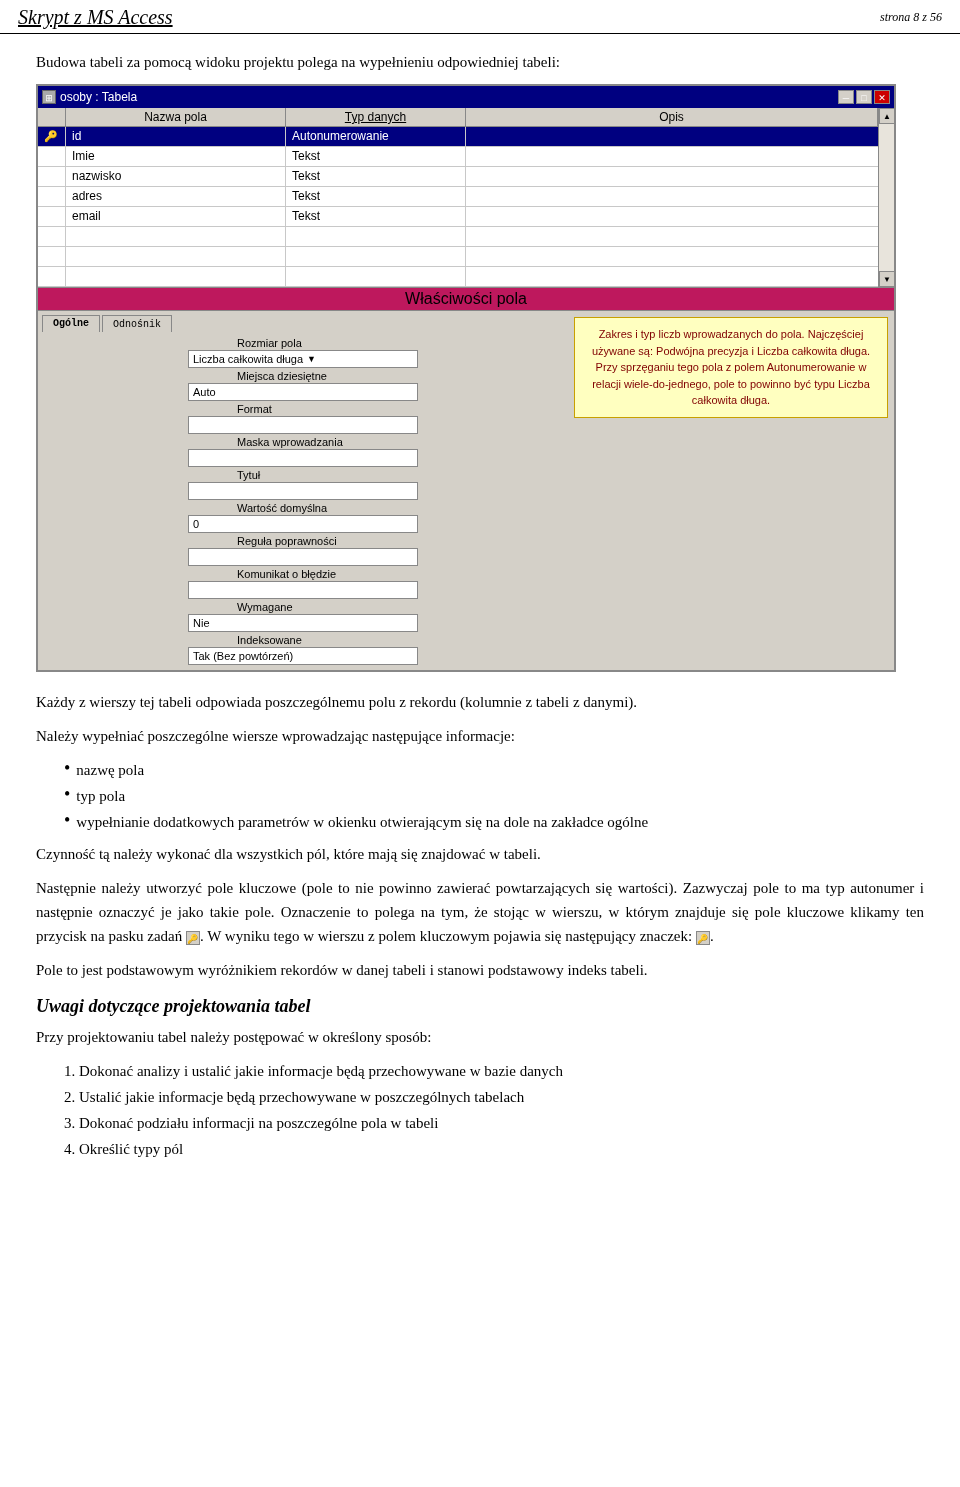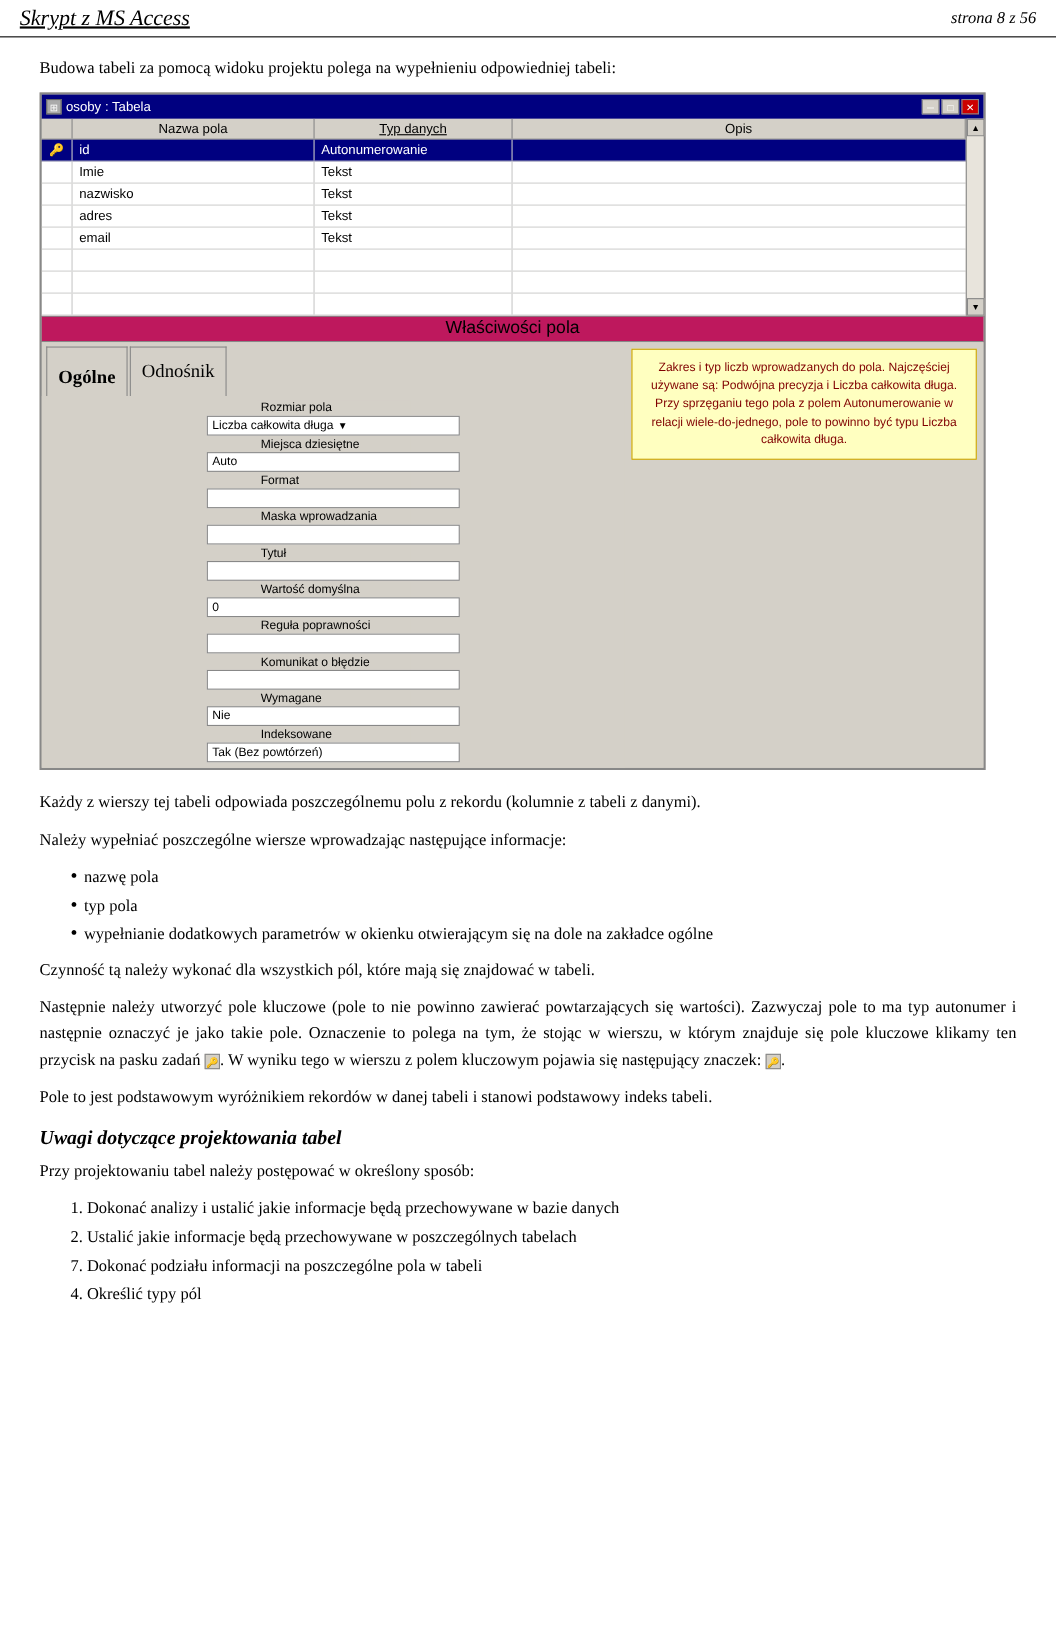--- a/index.html
+++ b/index.html
@@ -20,21 +20,21 @@
       padding: 6px 18px 4px 18px;
       border-bottom: 1px solid #000;
       font-style: italic;
     }
     .page-header .site-title {
       font-style: italic;
       font-size: 20px;
       text-decoration: underline;
     }
     .page-header .page-num {
-      font-size: 15px;
+      font-size: 12px;
     }
 
     
     .content {
       padding: 16px 36px 20px 36px;
     }
 
     
     .access-window {
       border: 2px solid #888;
@@ -191,23 +191,23 @@
     }
     .field-props-left {
       width: 530px;
     }
     .tabs-row {
       display: flex;
       gap: 2px;
       padding: 4px 4px 0 4px;
     }
     .tab-btn {
-      font-family: Liberation Serif, serif;
-      font-size: 17px;
-      padding: 12px 10px;
+      font-family: Liberation Mono, monospace;
+      font-size: 10px;
+      padding: 2px 10px;
       background: #d4d0c8;
       border: 1px solid #888;
       border-bottom: none;
       cursor: pointer;
     }
     .tab-btn.active {
       background: #d4d0c8;
       font-weight: bold;
       padding-bottom: 3px;
     }
@@ -520,17 +520,17 @@
     <span>Pole to jest podstawowym wyróżnikiem rekordów w danej tabeli i stanowi podstawowy indeks tabeli.</span>
   </div>
 
   <div class="section-heading">Uwagi dotyczące projektowania tabel</div>
 
   <div class="body-text">Przy projektowaniu tabel należy postępować w określony sposób:</div>
 
   <div class="numbered-list">
     <div class="numbered-item">1. Dokonać analizy i ustalić jakie informacje będą przechowywane w bazie danych</div>
     <div class="numbered-item">2. Ustalić jakie informacje będą przechowywane w poszczególnych tabelach</div>
-    <div class="numbered-item">7. Dokonać podziału informacji na poszczególne pola w tabeli</div>
+    <div class="numbered-item">3. Dokonać podziału informacji na poszczególne pola w tabeli</div>
     <div class="numbered-item">4. Określić typy pól</div>
   </div>
 
 </div>
 
 </body></html>

